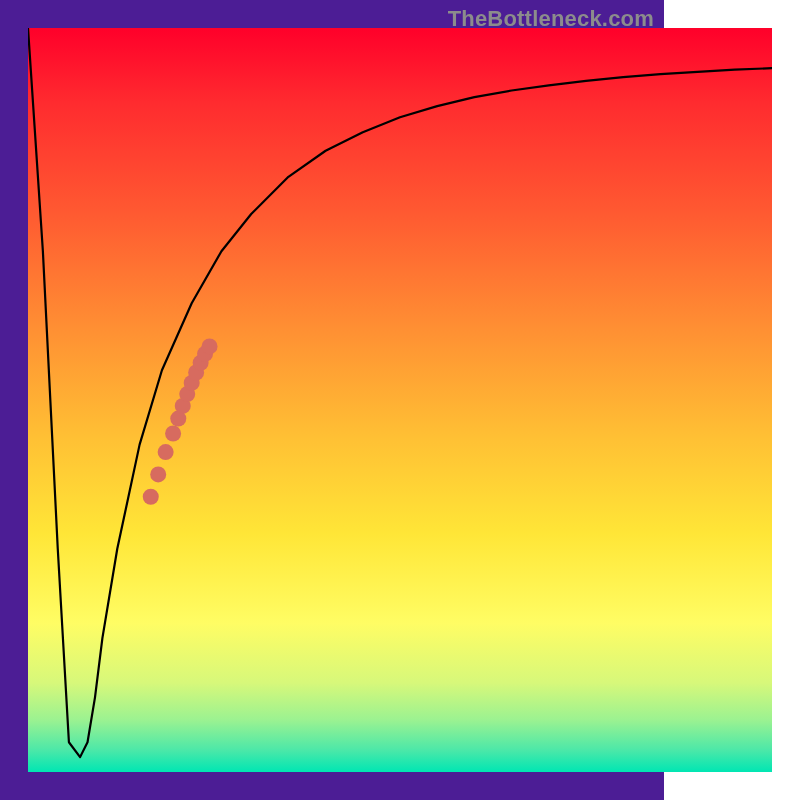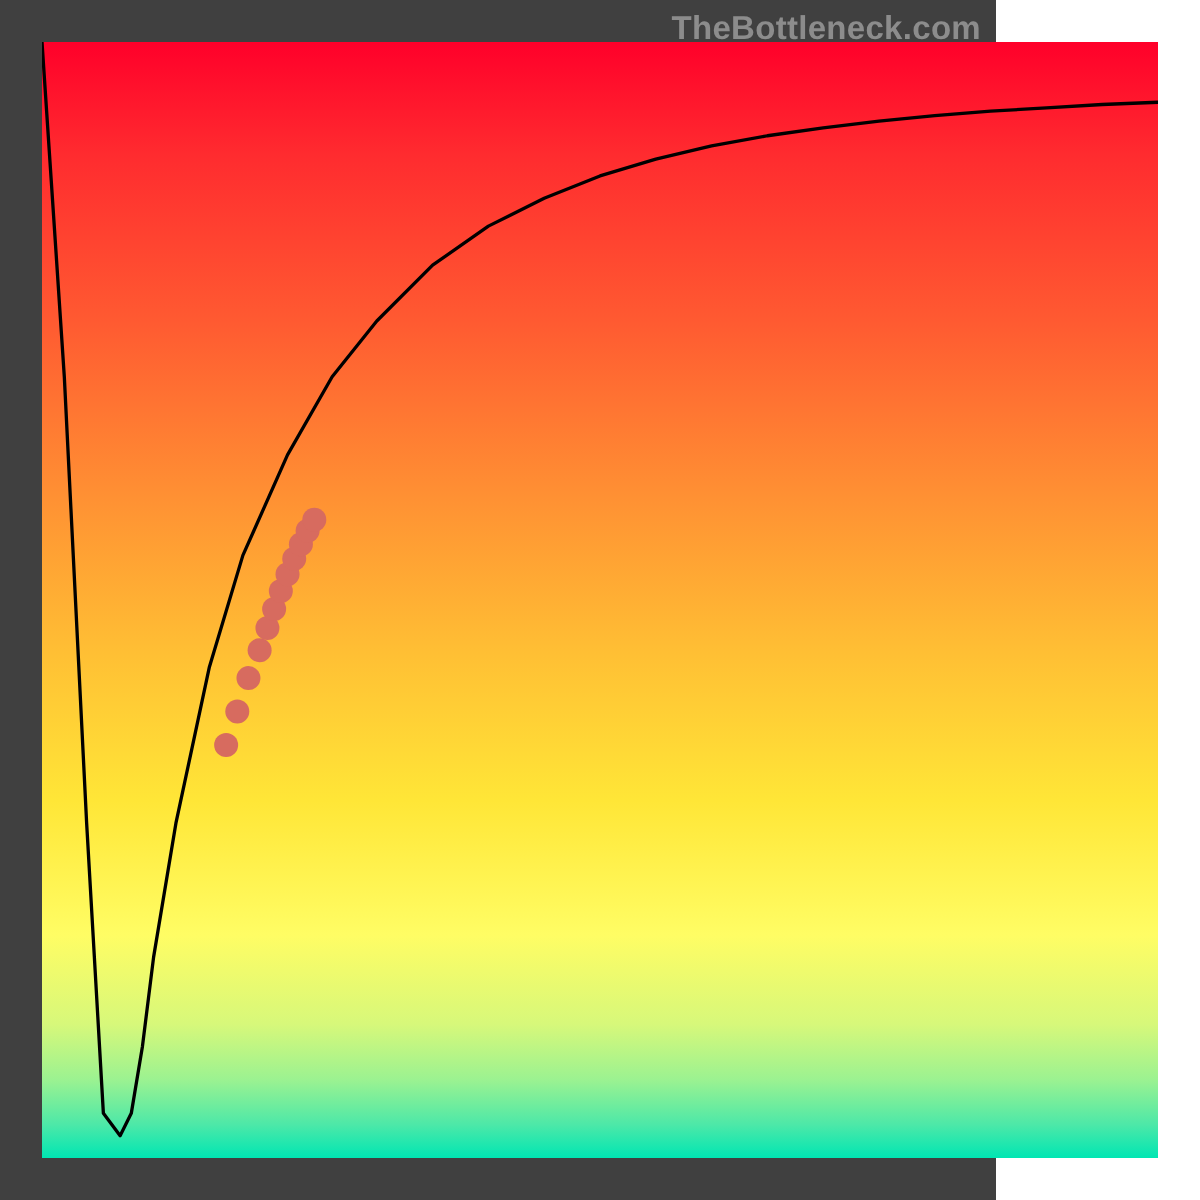--- a/index.html
+++ b/index.html
@@ -7,21 +7,21 @@
     padding: 0;
     width: 800px;
     height: 800px;
     overflow: hidden;
     font-family: Arial, Helvetica, sans-serif;
   }
   .frame {
     position: relative;
     width: 664px;
     height: 800px;
-    background: #404040;
+    background: #4c1d95;
   }
   .plot {
     position: absolute;
     left: 28px;
     top: 28px;
     width: 744px;
     height: 744px;
     background: linear-gradient(
       to bottom,
       #ff002a 0%,

